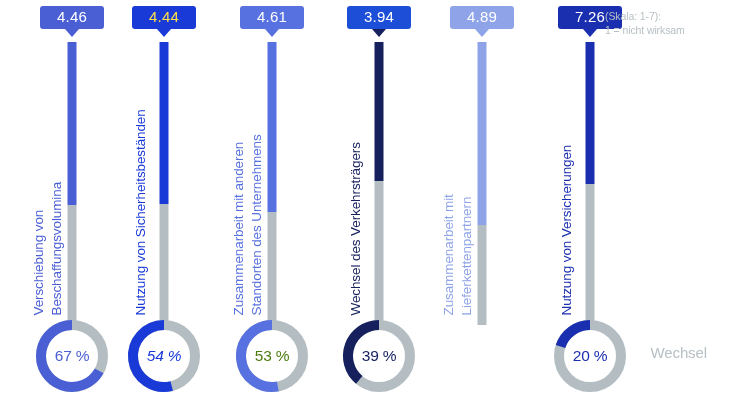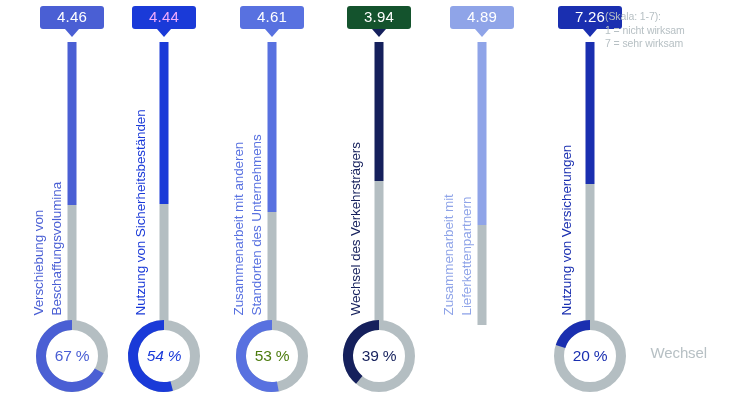--- a/index.html
+++ b/index.html
@@ -76,21 +76,21 @@
       <div class="vlabel">
         <div class="txt" style="left: 34px; top: 300px; color: rgb(74, 95, 212);">Verschiebung von</div>
         <div class="txt" style="left: 52px; top: 300px; color: rgb(74, 95, 212);">Beschaffungsvolumina</div>
       </div>
       <div class="donut" style="top: 315px; width: 82px; height: 82px;"><svg width="82" height="82" viewBox="0 0 82 82">
           <circle cx="41" cy="41" r="31" fill="none" stroke="#b4bec2" stroke-width="10"></circle>
           <path d="M 41 10 A 31 31 0 1 0 68.16550708135978 55.934363897153176" fill="none" stroke="#4a5fd4" stroke-width="10"></path>
         </svg><div class="pct" style="color: rgb(74, 95, 212);">67 %</div></div>
     </div>
     <div class="col" style="left: 104px;">
-      <div class="badge" style="background: rgb(26, 58, 216); color: rgb(26, 58, 216);"><span style="color: #f0abfc;">4.44</span><span class="tip"></span></div>
+      <div class="badge" style="background: rgb(26, 58, 216); color: rgb(26, 58, 216);"><span style="color: #fde047;">4.44</span><span class="tip"></span></div>
       <div class="bar" style="top: 42px; height: 283px;">
         <div class="fill" style="height: 162px; background: rgb(26, 58, 216);"></div>
         <div class="rest" style="top: 162px; height: 121px;"></div>
       </div>
       <div class="vlabel">
         <div class="txt" style="left: 44px; top: 300px; color: rgb(26, 58, 216);">Nutzung von Sicherheitsbeständen</div>
       </div>
       <div class="donut" style="top: 315px; width: 82px; height: 82px; font-style: italic;"><svg width="82" height="82" viewBox="0 0 82 82">
           <circle cx="41" cy="41" r="31" fill="none" stroke="#b4bec2" stroke-width="10"></circle>
           <path d="M 41 10 A 31 31 0 1 0 48.709386502110476 71.02607799498757" fill="none" stroke="#1a3ad8" stroke-width="10"></path>
@@ -105,21 +105,21 @@
       <div class="vlabel">
         <div class="txt" style="left: 34px; top: 300px; color: rgb(88, 113, 224);">Zusammenarbeit mit anderen</div>
         <div class="txt" style="left: 52px; top: 300px; color: rgb(88, 113, 224);">Standorten des Unternehmens</div>
       </div>
       <div class="donut" style="top: 315px; width: 82px; height: 82px;"><svg width="82" height="82" viewBox="0 0 82 82">
           <circle cx="41" cy="41" r="31" fill="none" stroke="#b4bec2" stroke-width="10"></circle>
           <path d="M 41 10 A 31 31 0 1 0 46.80882075215745 71.45090477258935" fill="none" stroke="#5871e0" stroke-width="10"></path>
         </svg><div class="pct" style="color: #4d7c0f;">53 %</div></div>
     </div>
     <div class="col" style="left: 319px;">
-      <div class="badge" style="background: #14532d; color: rgb(21, 32, 92);"><span style="color: rgb(255, 255, 255);">3.94</span><span class="tip"></span></div>
+      <div class="badge" style="background: #1d4ed8; color: rgb(21, 32, 92);"><span style="color: rgb(255, 255, 255);">3.94</span><span class="tip"></span></div>
       <div class="bar" style="top: 42px; height: 283px;">
         <div class="fill" style="height: 139px; background: rgb(21, 32, 92);"></div>
         <div class="rest" style="top: 139px; height: 144px;"></div>
       </div>
       <div class="vlabel">
         <div class="txt" style="left: 44px; top: 300px; color: rgb(21, 32, 92);">Wechsel des Verkehrsträgers</div>
       </div>
       <div class="donut" style="top: 315px; width: 82px; height: 82px;"><svg width="82" height="82" viewBox="0 0 82 82">
           <circle cx="41" cy="41" r="31" fill="none" stroke="#b4bec2" stroke-width="10"></circle>
           <path d="M 41 10 A 31 31 0 0 0 21.239856317790625 64.88591052604947" fill="none" stroke="#15205c" stroke-width="10"></path>
@@ -148,16 +148,15 @@
       <div class="donut" style="top: 315px; width: 82px; height: 82px;"><svg width="82" height="82" viewBox="0 0 82 82">
           <circle cx="41" cy="41" r="31" fill="none" stroke="#b4bec2" stroke-width="10"></circle>
           <path d="M 41 10 A 31 31 0 0 0 11.51724799485024 31.420473174376628" fill="none" stroke="#1a2fb0" stroke-width="10"></path>
         </svg><div class="pct" style="color: rgb(26, 47, 176);">20 %</div></div>
     </div>
   </div>
 
 <div class="legend-top">
   <div class="t2">(Skala: 1-7):</div>
   <div class="t2">1 = nicht wirksam</div>
-  <div class="t2">7 = sehr wirksam</div>
 </div>
 
 <div class="legend-bottom">Wechsel</div>
 
 </body></html>

